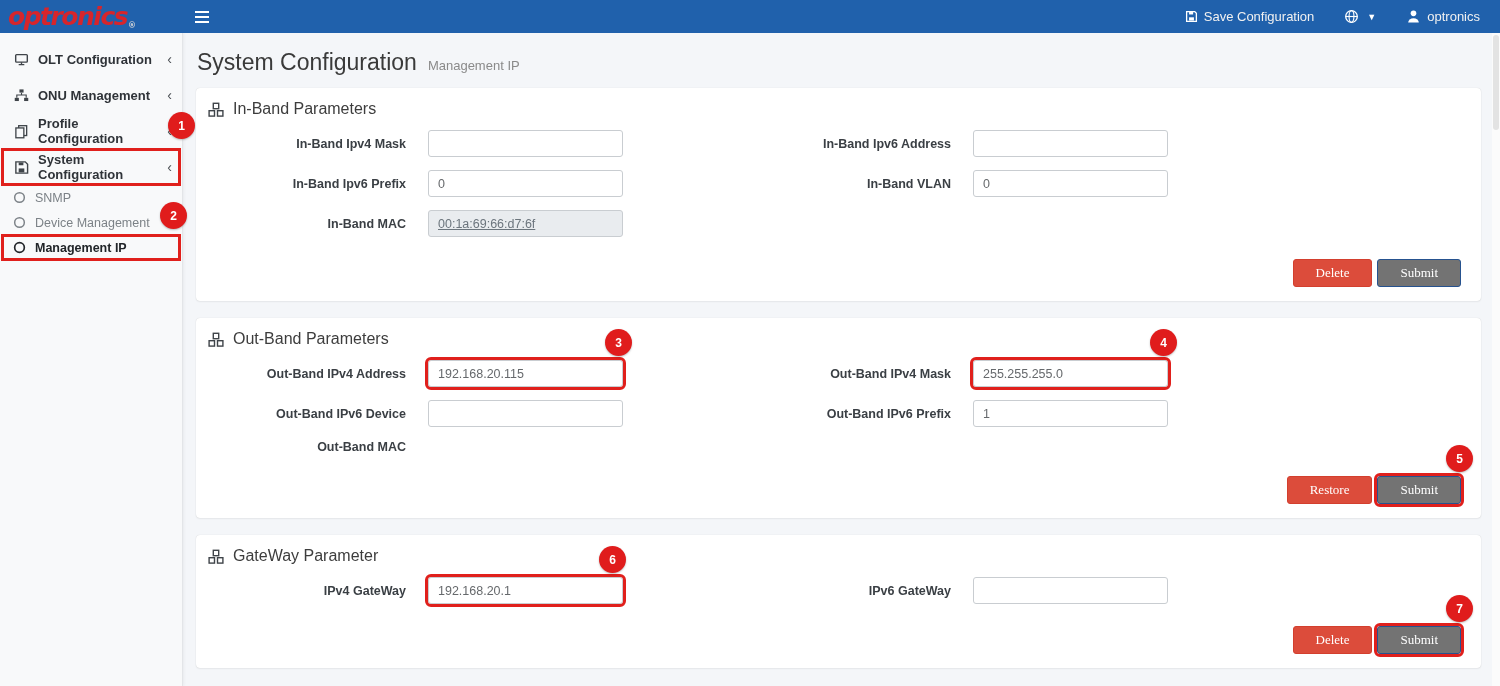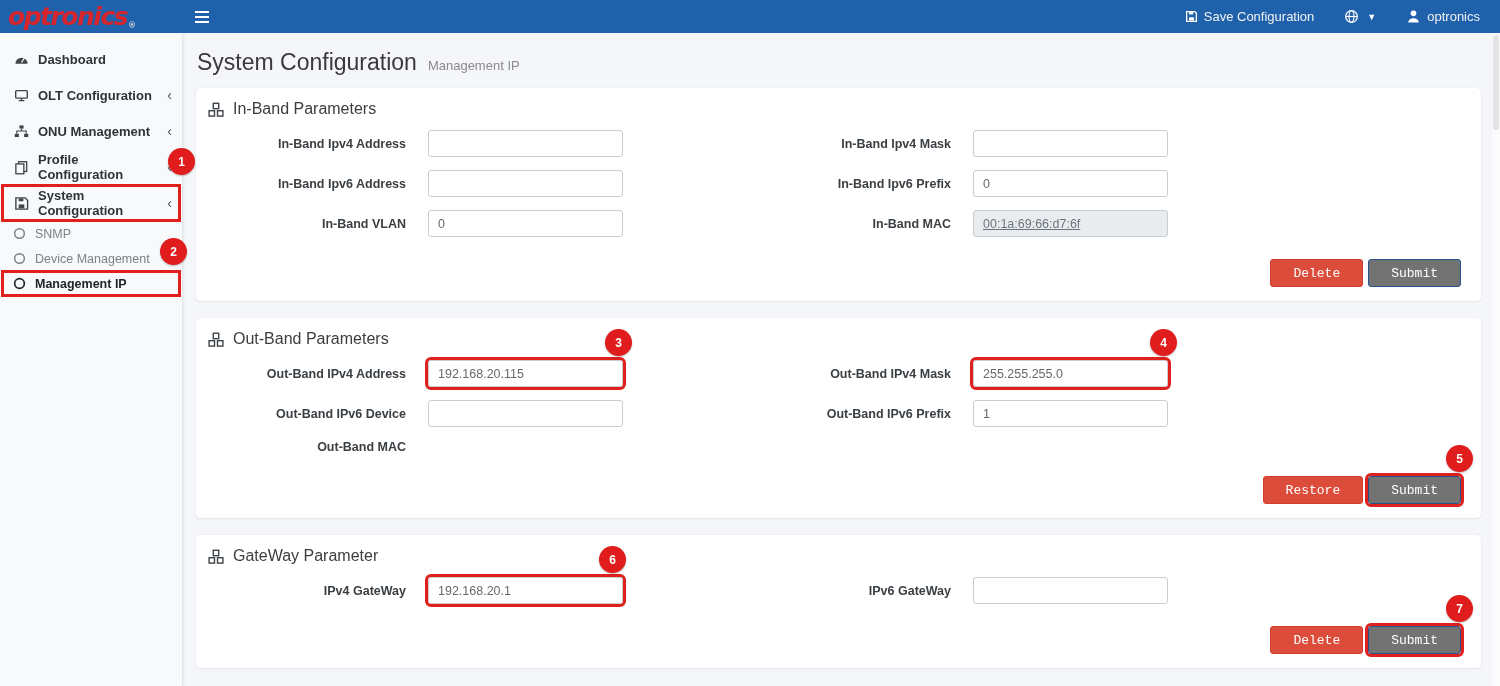--- a/index.html
+++ b/index.html
@@ -61,21 +61,21 @@
   .cell label { width: 200px; text-align: right; margin-right: 22px; font-weight: bold; font-size: 12.5px; color: #3a3f44; }
   .cell input {
     width: 195px; height: 27px; border: 1px solid #c9cdd1; border-radius: 3px;
     padding: 0 9px; font-size: 12.5px; color: #66696c; font-family: "Liberation Sans", sans-serif;
     background: #fff; outline-offset: 0;
   }
   .cell input:disabled { background: #e9ecef; color: #6c757d; text-decoration: underline; }
   .card-actions { display: flex; justify-content: flex-end; gap: 5px; margin: 22px 10px 0 0; }
   .btn {
     height: 28px; padding: 0 22px; font-size: 13px; color: #fff; border-radius: 3px;
-    border: 1px solid transparent; cursor: pointer; font-family: Liberation Mono, monospace;
+    border: 1px solid transparent; cursor: pointer; font-family: Liberation Serif, serif;
   }
   .btn-danger { background: #dc4c3b; border-color: #d33f2e; }
   .btn-primary { background: #737373; border-color: #26528f; }
 
   
   .hl { outline: 3px solid #e0201c; }
   .hl-item { outline: 3px solid #e0201c; outline-offset: -2px; }
   .anchor { position: relative; display: inline-block; line-height: 0; }
   .badge {
     position: absolute; width: 27px; height: 27px; border-radius: 50%;
@@ -135,29 +135,20 @@
       </span>
       <span>optronics</span>
     </div>
   </div>
 </header>
 
 <aside class="sidebar">
   <div class="menu-item">
     <span class="mi-icon">
       <svg width="15" height="15" viewBox="0 0 16 16">
-          <path d="M1.5 12.5a6.5 6.5 0 1 1 13 0z" fill="#3f4449"></path>
-          <path d="M8 11 11.6 5.6" stroke="#f8f9fa" stroke-width="1.4"></path>
-        </svg>
-    </span>
-    <span>Dashboard</span>
-  </div>
-  <div class="menu-item">
-    <span class="mi-icon">
-      <svg width="15" height="15" viewBox="0 0 16 16">
           <rect x="1.8" y="2.8" width="12.4" height="8" rx="1" fill="none" stroke="#3f4449" stroke-width="1.5"></rect>
           <path d="M5 13.4h6M8 11v2" stroke="#3f4449" stroke-width="1.4"></path>
         </svg>
     </span>
     <span>OLT Configuration</span>
     <span class="chev">‹</span>
   </div>
   <div class="menu-item">
     <span class="mi-icon">
       <svg width="15" height="15" viewBox="0 0 16 16">
@@ -231,24 +222,20 @@
         <svg width="16" height="16" viewBox="0 0 16 16">
             <rect x="5.3" y="1.3" width="5.4" height="5.4" fill="#fff" stroke="#3f4449" stroke-width="1.4"></rect>
             <rect x="1.1" y="8.7" width="5.4" height="5.4" fill="#fff" stroke="#3f4449" stroke-width="1.4"></rect>
             <rect x="9.5" y="8.7" width="5.4" height="5.4" fill="#fff" stroke="#3f4449" stroke-width="1.4"></rect>
           </svg>
       </span>
       <span>In-Band Parameters</span>
     </div>
     <div class="form-grid">
       <div class="cell">
-        <label>In-Band Ipv4 Address</label>
-        <input type="text" value="" style="">
-      </div>
-      <div class="cell">
         <label>In-Band Ipv4 Mask</label>
         <input type="text" value="" style="">
       </div>
       <div class="cell">
         <label>In-Band Ipv6 Address</label>
         <input type="text" value="" style="">
       </div>
       <div class="cell">
         <label>In-Band Ipv6 Prefix</label>
         <input type="text" value="0" style="">

